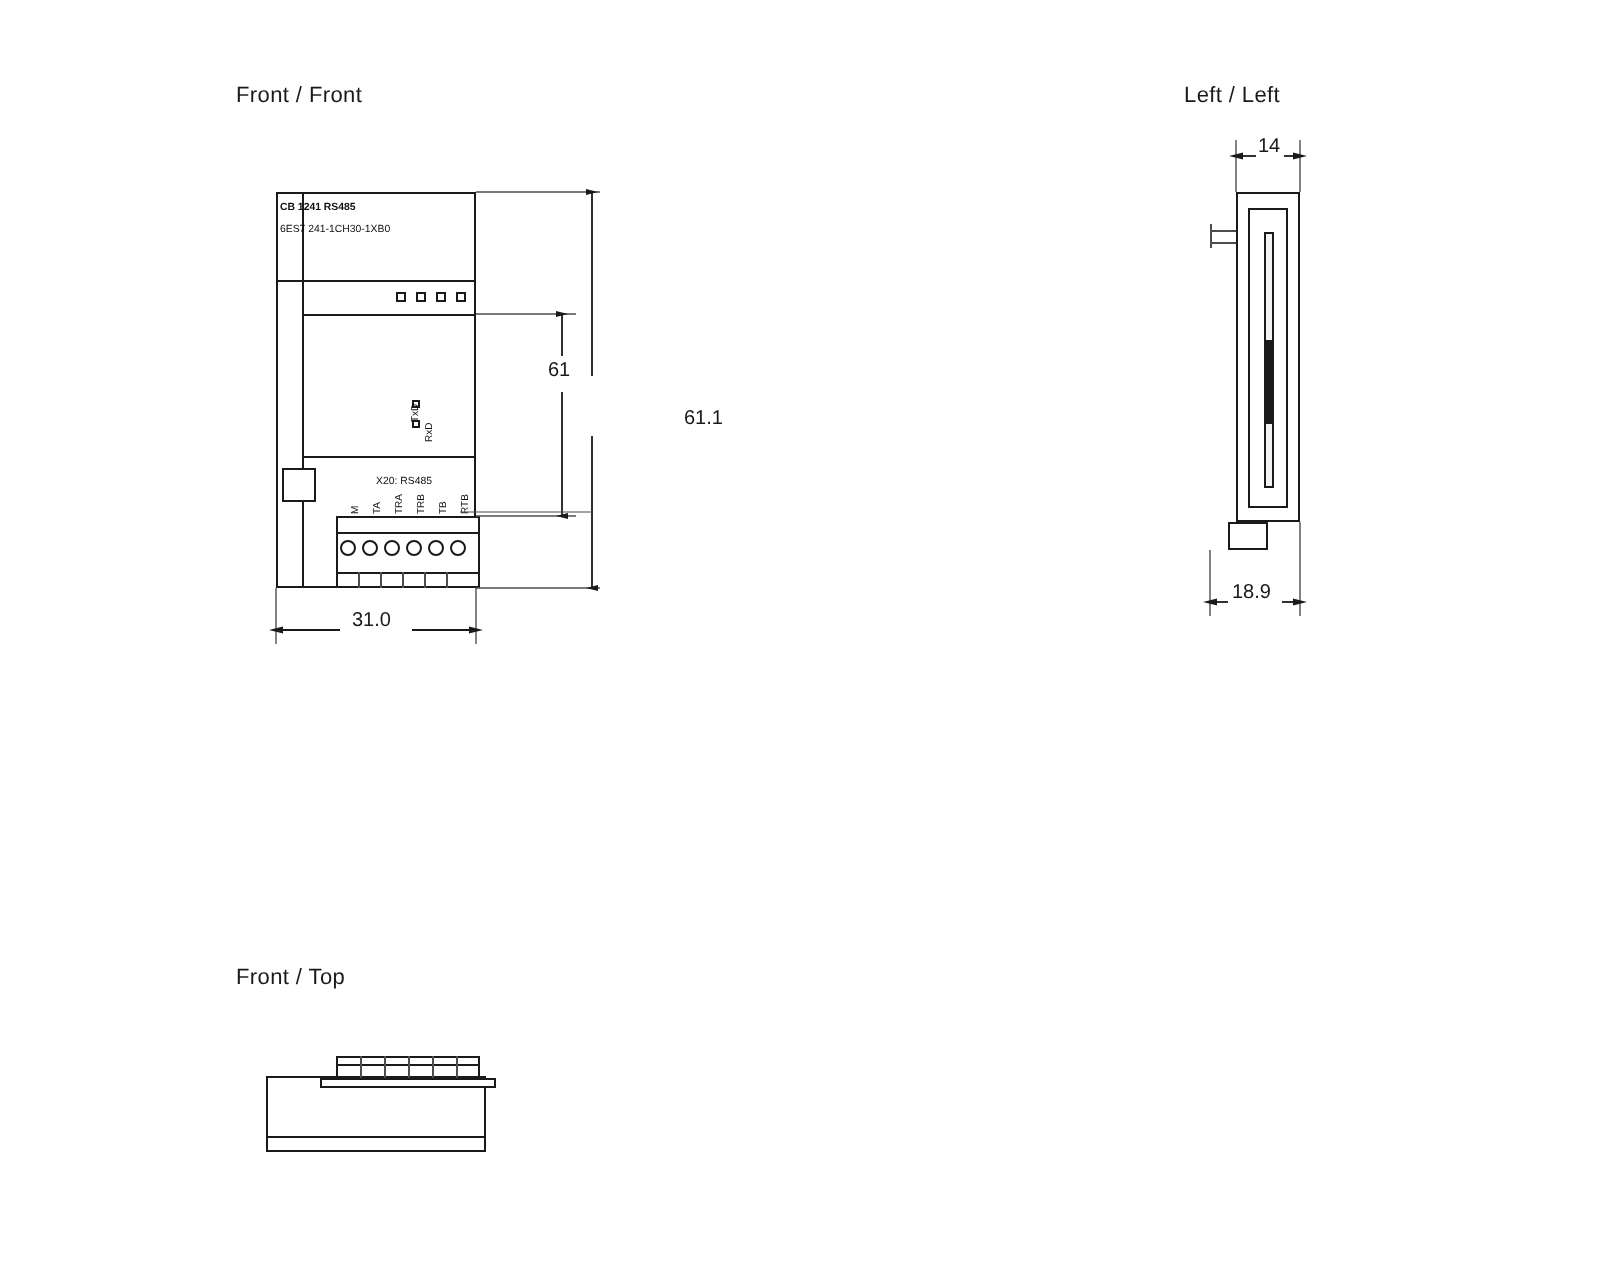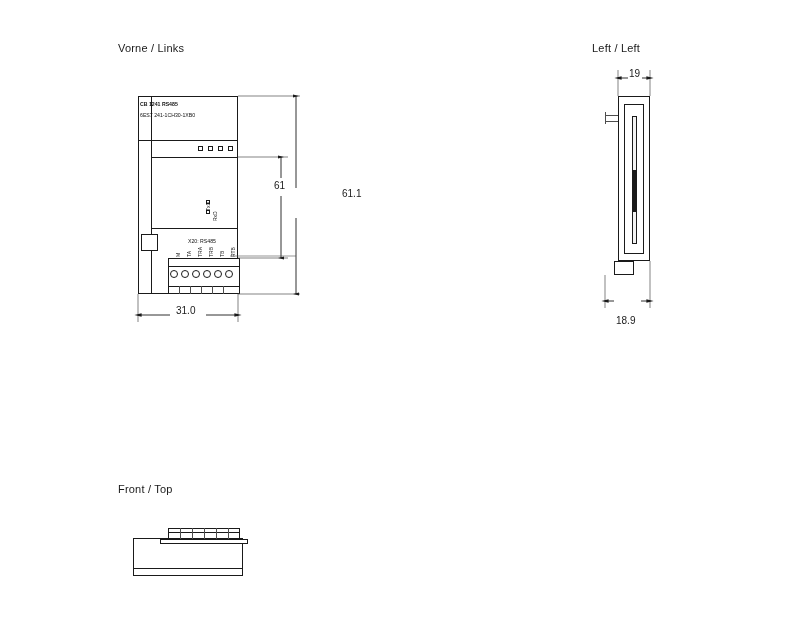--- a/index.html
+++ b/index.html
@@ -102,21 +102,21 @@
     border: 1px solid #1a1a1a;
     box-sizing: border-box;
     background: #ffffff;
   }
 </style>
 </head>
 <body>
 
 <div class="stage">
 
-  <div class="view-label" style="left:118px; top:42px;">Vorne / Links</div>
+  <div class="view-label" style="left:118px; top:42px;">Front / Front</div>
   <div class="view-label" style="left:592px; top:42px;">Left / Left</div>
   <div class="view-label" style="left:118px; top:483px;">Front / Top</div>
 
   <div class="rect fillwhite" style="left:138px; top:96px; width:100px; height:198px;"></div>
 
   <div class="vline" style="left:151px; top:96px; height:198px;"></div>
 
   <div class="hline" style="left:138px; top:140px; width:100px;"></div>
 
   <div class="tiny-text" style="left:140px; top:101px; font-weight:bold;">CB 1241 RS485</div>
@@ -230,18 +230,18 @@
     <line x1="650" y1="261" x2="650" y2="308" stroke="#4d4d4d" stroke-width="0.7"></line>
 
     <line x1="618" y1="78" x2="628" y2="78" stroke="#1a1a1a" stroke-width="0.9" marker-start="url(#arrL)"></line>
     <line x1="642" y1="78" x2="650" y2="78" stroke="#1a1a1a" stroke-width="0.9" marker-end="url(#arrR)"></line>
 
     <line x1="605" y1="301" x2="614" y2="301" stroke="#1a1a1a" stroke-width="0.9" marker-start="url(#arrL)"></line>
     <line x1="641" y1="301" x2="650" y2="301" stroke="#1a1a1a" stroke-width="0.9" marker-end="url(#arrR)"></line>
   </svg>
 
   <div class="dim-text" style="left:274px; top:180px;">61</div>
-  <div class="dim-text" style="left:303px; top:188px;padding-left:39px;">61.1</div>
+  <div class="dim-text" style="left:303px; top:204px;padding-left:39px;">61.1</div>
   <div class="dim-text" style="left:176px; top:305px;">31.0</div>
-  <div class="dim-text" style="left:629px; top:68px;">19</div>
-  <div class="dim-text" style="left:616px; top:291px;margin-top:24px;">18.9</div>
+  <div class="dim-text" style="left:629px; top:68px;">14</div>
+  <div class="dim-text" style="left:616px; top:291px;">18.9</div>
 
 </div>
 
 </body></html>

